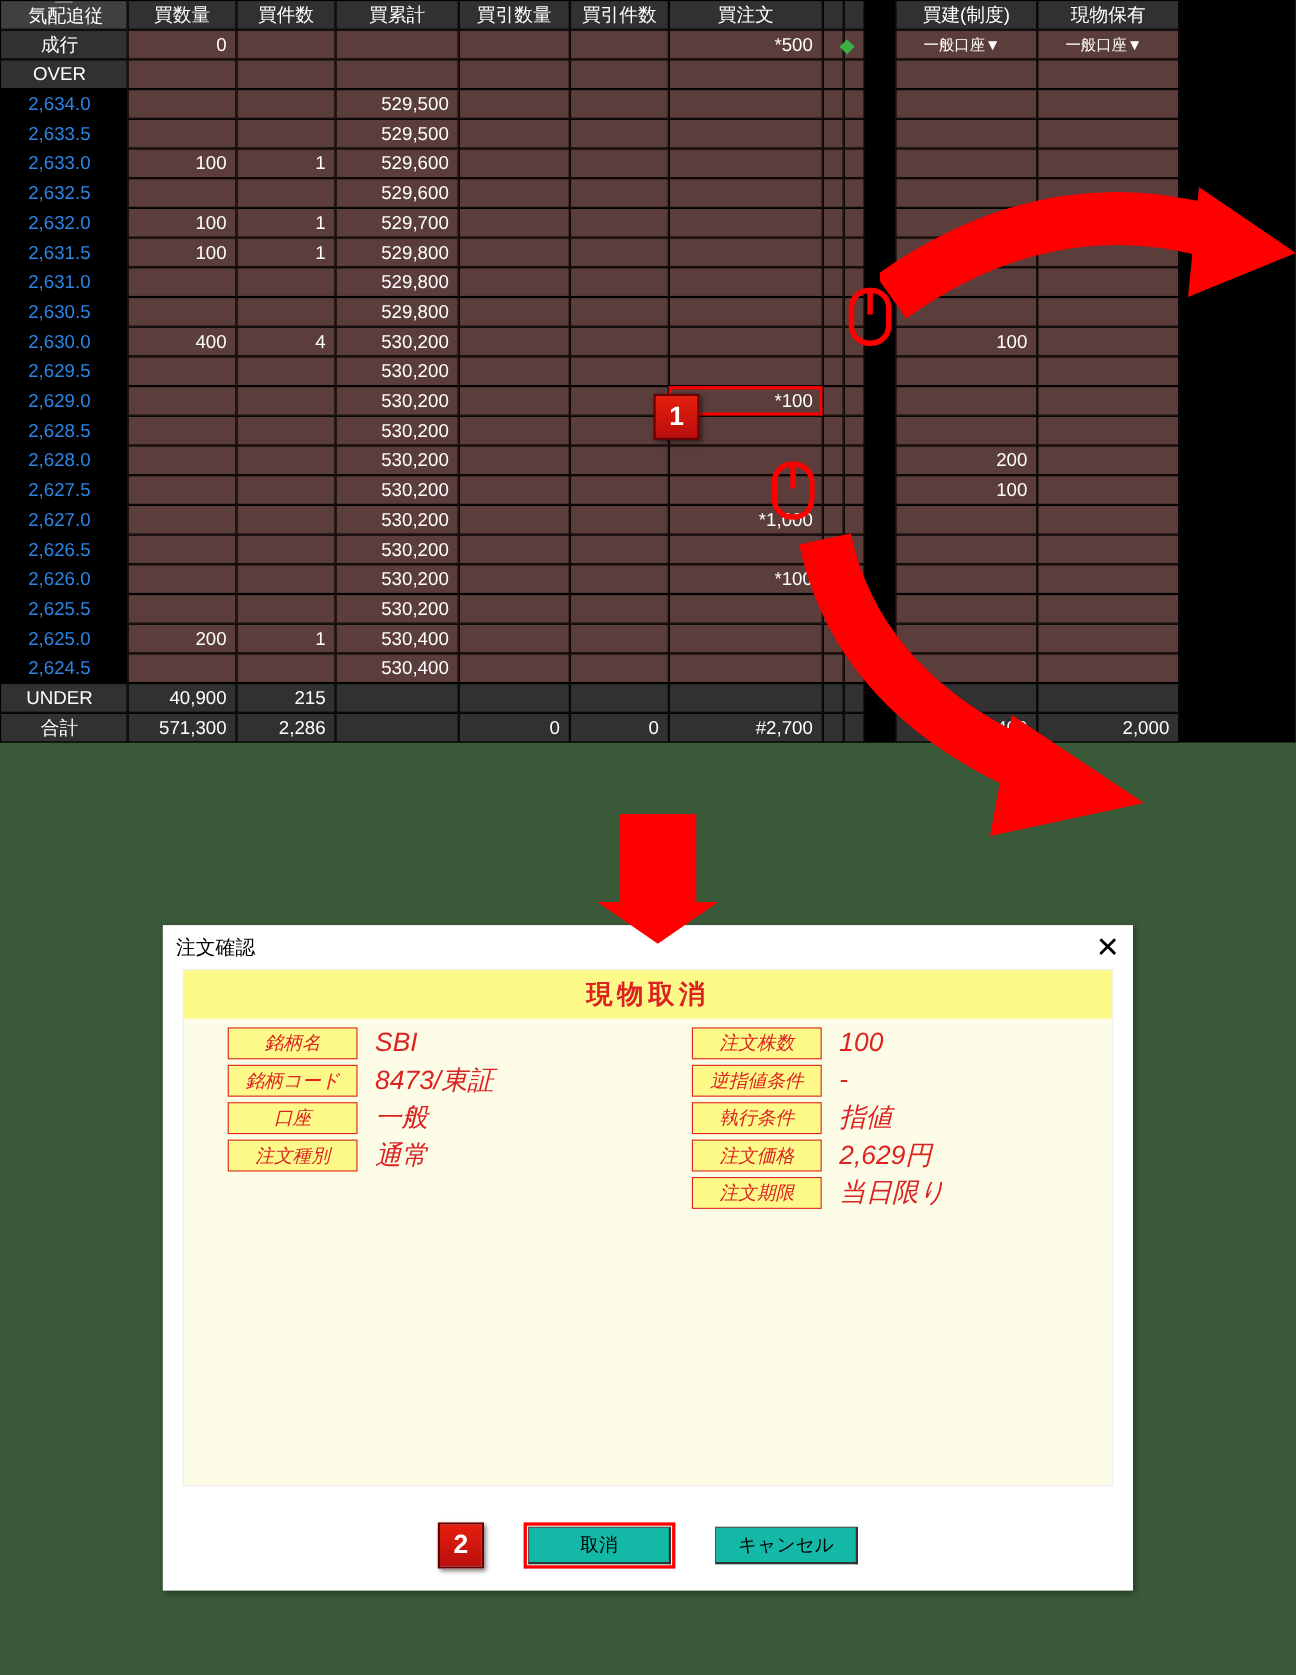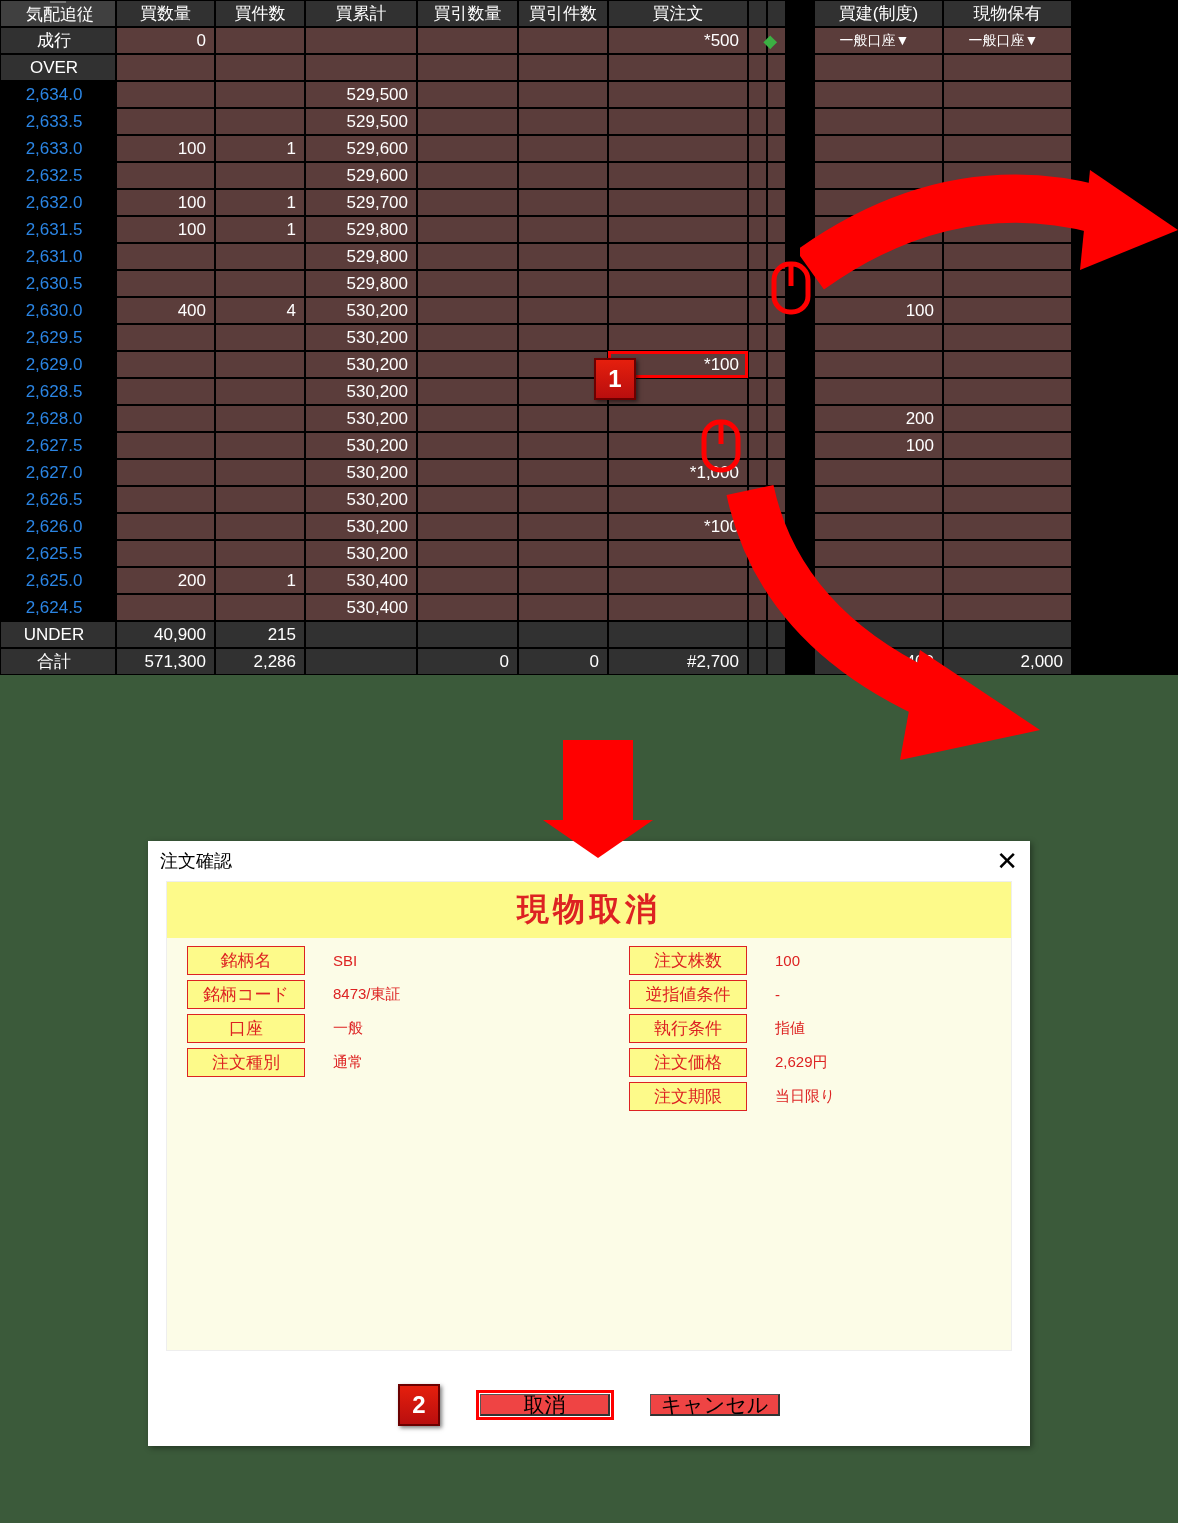--- a/index.html
+++ b/index.html
@@ -41,29 +41,29 @@
 
   
   .svg-arrow{position:absolute;z-index:35;}
 
   
   .dialog { position:absolute; left:148px; top:841px; width:882px; height:605px; background:#fff; box-shadow:2px 2px 6px rgba(0,0,0,0.4); }
   .dlg-titlebar{ height:40px; display:flex; align-items:center; padding:0 12px; font-size:18px; color:#000;}
   .dlg-close{ margin-left:auto; font-size:26px; cursor:pointer;}
   .dlg-body{ margin:0 18px 60px 18px; background:#fcfce7; height:470px; border:1px solid #eee; }
   .dlg-head-band{ background:#fdfa8a; text-align:center; padding:6px 0; }
-  .dlg-main-title{ color:#d22; font-size:32px; font-weight:bold; letter-spacing:4px;}
+  .dlg-main-title{ color:#d22; font-size:24px; font-weight:bold; letter-spacing:4px;}
   .dlg-sub{ color:#d22; font-size:18px; padding:6px 0 14px 0; text-align:center;}
-  .dlg-cols{ display:flex; padding:8px 20px; gap:80px;}
+  .dlg-cols{ display:flex; padding:8px 40px; gap:80px;font-style:italic;}
   .dlg-col{ flex:1;}
   .fld-row{ display:flex; align-items:center; margin-bottom:6px; height:28px;}
   .fld-lab{ width:118px; background:#fdfa8a; border:1px solid #d22; color:#d22; font-size:17px; text-align:center; padding:2px 0;}
-  .fld-val{ color:#d22; font-size:15px; padding-left:16px;margin-left:12px;}
+  .fld-val{ color:#d22; font-size:24px; padding-left:16px;}
   .dlg-buttons{ position:absolute; bottom:20px; left:0; right:0; display:flex; justify-content:center; gap:40px; align-items:center;}
-  .btn{ width:130px; height:22px; background:#ef4444; border:1px solid #555; border-right:2px solid #333; border-bottom:2px solid #333; font-size:21px; display:flex; align-items:center; justify-content:center; cursor:pointer;}
+  .btn{ width:130px; height:34px; background:#14b8a6; border:1px solid #555; border-right:2px solid #333; border-bottom:2px solid #333; font-size:17px; display:flex; align-items:center; justify-content:center; cursor:pointer;}
   .btn.primary{ outline:3px solid #ff0000; outline-offset:1px;}
 </style>
 </head>
 <body>
 
 <div class="board">
 
   <div class="hdr-row">
     <div class="cell hdr-cell track" style="width:116px;justify-content:flex-start;padding-left:4px;">
         <span class="chk"></span>

